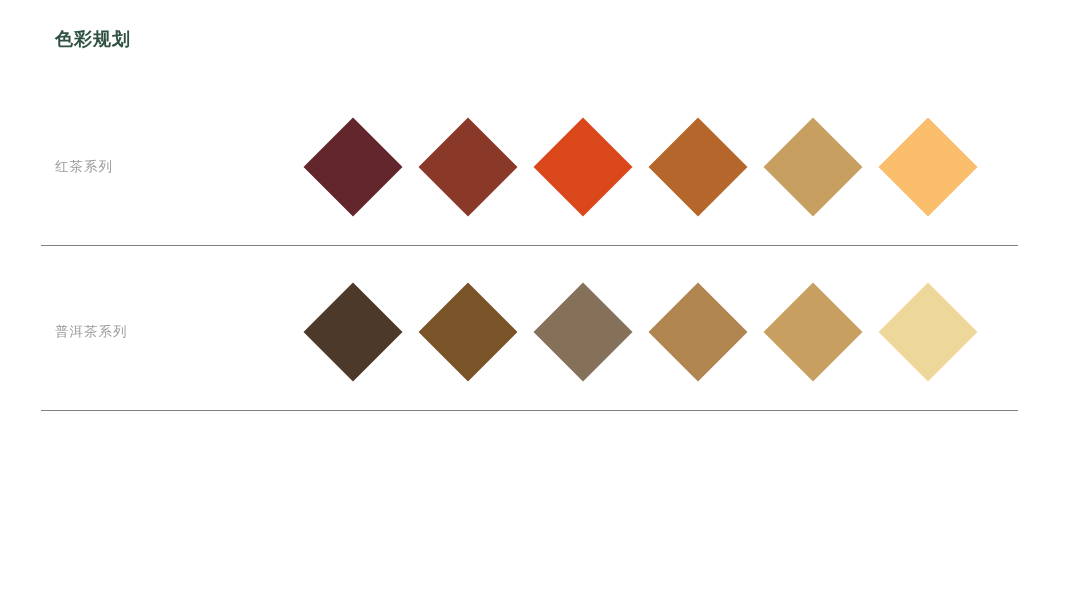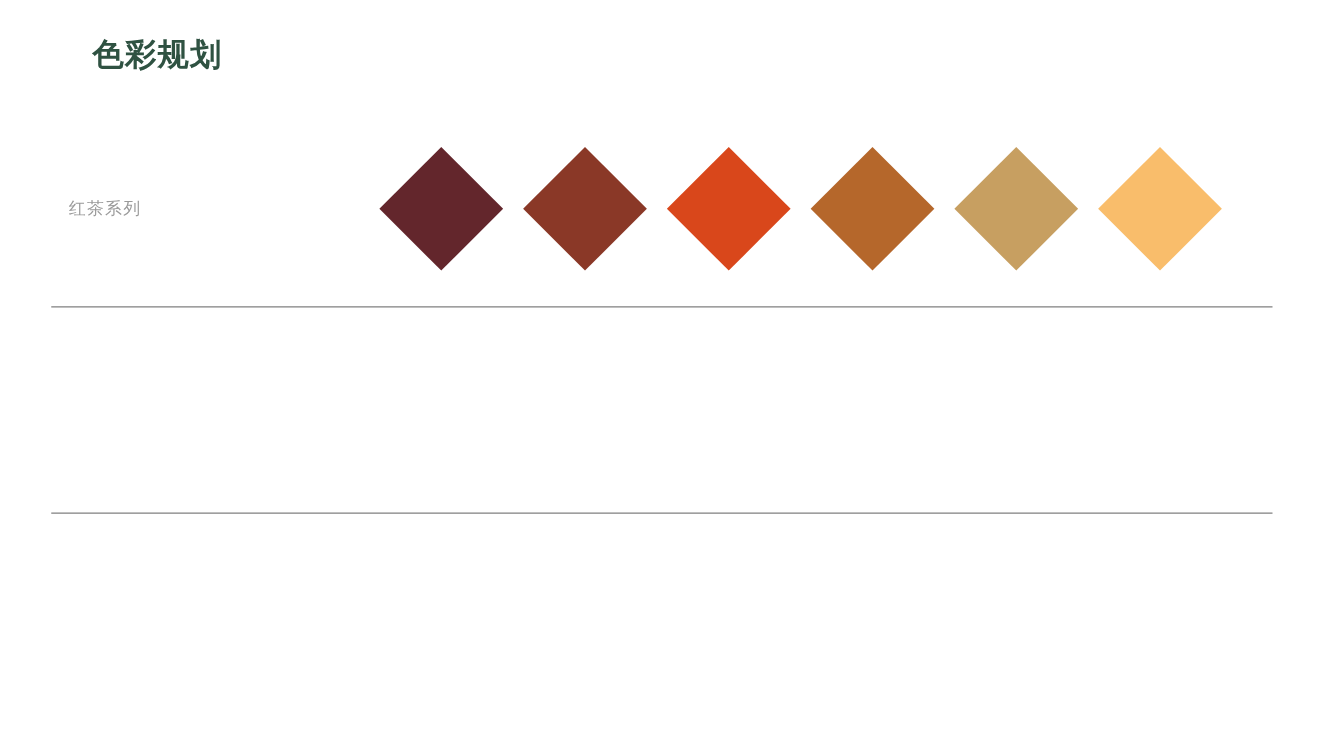--- a/index.html
+++ b/index.html
@@ -20,27 +20,26 @@
     width: 1066px;
     height: 600px;
     background: #ffffff;
   }
 
   
   .slide-title {
     position: absolute;
     left: 55px;
     top: 29px;
-    font-size: 25px;
+    font-size: 18px;
     font-weight: bold;
     letter-spacing: 1px;
     color: #2F5242;
     line-height: 1.2;
     white-space: nowrap;
-    margin-left: 19px;
   }
 
   
   .palette {
     position: absolute;
     left: 0;
     top: 84px;
     width: 1066px;
   }
 
@@ -125,19 +124,42 @@
         <div class="swatch-cell">
           <div class="swatch-diamond" style="background: rgb(199, 159, 97);"></div>
         </div>
         <div class="swatch-cell">
           <div class="swatch-diamond" style="background: rgb(249, 189, 107);"></div>
         </div>
       </div>
     </div>
 
 
+    <div class="palette-row">
+      <div class="row-label" style="color: rgb(154, 154, 154);">普洱茶系列</div>
+      <div class="swatch-track">
+        <div class="swatch-cell">
+          <div class="swatch-diamond" style="background: rgb(76, 57, 42);"></div>
+        </div>
+        <div class="swatch-cell">
+          <div class="swatch-diamond" style="background: rgb(123, 83, 41);"></div>
+        </div>
+        <div class="swatch-cell">
+          <div class="swatch-diamond" style="background: rgb(133, 112, 90);"></div>
+        </div>
+        <div class="swatch-cell">
+          <div class="swatch-diamond" style="background: rgb(177, 133, 79);"></div>
+        </div>
+        <div class="swatch-cell">
+          <div class="swatch-diamond" style="background: rgb(199, 159, 97);"></div>
+        </div>
+        <div class="swatch-cell">
+          <div class="swatch-diamond" style="background: rgb(237, 215, 155);"></div>
+        </div>
+      </div>
+    </div>
 
   </div>
 
   <div class="row-divider divider-1" style="background: rgb(128, 128, 128);"></div>
   <div class="row-divider divider-2" style="background: rgb(128, 128, 128);"></div>
 
 </div>
 
 </body></html>

